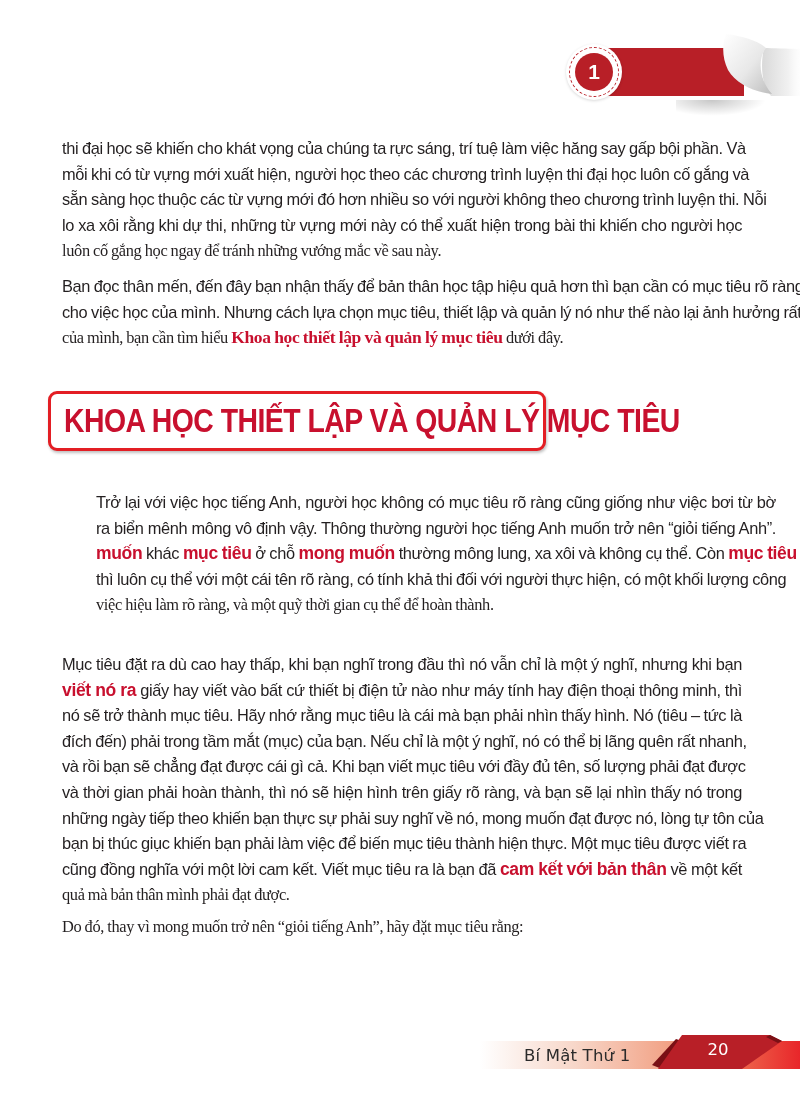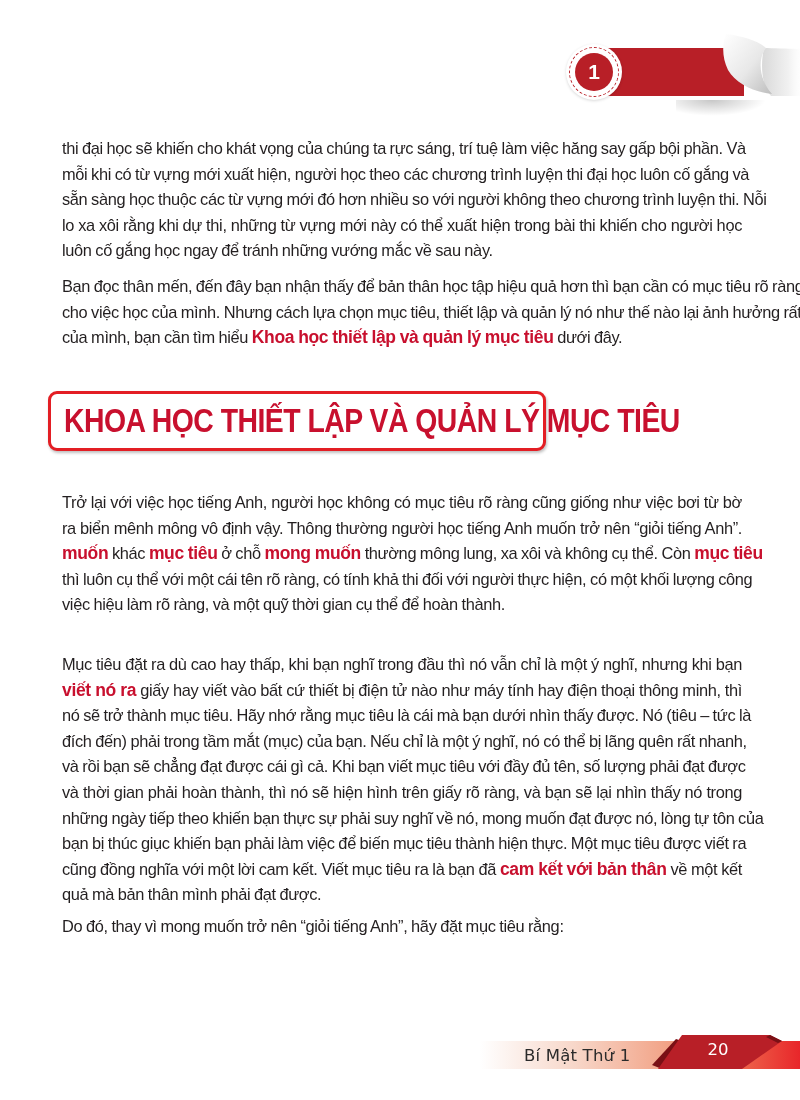--- a/index.html
+++ b/index.html
@@ -99,20 +99,21 @@
       margin: 0;
     }
     .para .line {
       display: block;
       white-space: nowrap;
       text-align: justify;
       text-align-last: justify;
     }
     .para .line.last {
       text-align-last: left;
+      font-family: Liberation Serif, serif;
     }
     .hl {
       color: #c8102e;
       font-weight: bold;
       font-size: 17.5px;
     }
     
     .section-title-box {
       position: absolute;
       left: 48px;
@@ -224,32 +225,32 @@
     <span class="line">lo xa xôi rằng khi dự thi, những từ vựng mới này có thể xuất hiện trong bài thi khiến cho người học</span>
     <span class="line last">luôn cố gắng học ngay để tránh những vướng mắc về sau này.</span>
   </p>
 
   <p class="para" style="top:274px;">
     <span class="line">Bạn đọc thân mến, đến đây bạn nhận thấy để bản thân học tập hiệu quả hơn thì bạn cần có mục tiêu rõ ràng</span>
     <span class="line">cho việc học của mình. Nhưng cách lựa chọn mục tiêu, thiết lập và quản lý nó như thế nào lại ảnh hưởng rất</span>
     <span class="line last"><span>của mình, bạn cần tìm hiểu </span><span class="hl">Khoa học thiết lập và quản lý mục tiêu</span><span> dưới đây.</span></span>
   </p>
 
-  <p class="para" style="top:490px;">
+  <p class="para" style="top:490px;margin-left:34px;">
     <span class="line">Trở lại với việc học tiếng Anh, người học không có mục tiêu rõ ràng cũng giống như việc bơi từ bờ</span>
     <span class="line">ra biển mênh mông vô định vậy. Thông thường người học tiếng Anh muốn trở nên “giỏi tiếng Anh”.</span>
     <span class="line"><span class="hl">muốn</span><span> khác </span><span class="hl">mục tiêu</span><span> ở chỗ </span><span class="hl">mong muốn</span><span> thường mông lung, xa xôi và không cụ thể. Còn </span><span class="hl">mục tiêu</span></span>
     <span class="line">thì luôn cụ thể với một cái tên rõ ràng, có tính khả thi đối với người thực hiện, có một khối lượng công</span>
     <span class="line last">việc hiệu làm rõ ràng, và một quỹ thời gian cụ thể để hoàn thành.</span>
   </p>
 
   <p class="para" style="top:652px;">
     <span class="line">Mục tiêu đặt ra dù cao hay thấp, khi bạn nghĩ trong đầu thì nó vẫn chỉ là một ý nghĩ, nhưng khi bạn</span>
     <span class="line"><span class="hl">viết nó ra</span><span> giấy hay viết vào bất cứ thiết bị điện tử nào như máy tính hay điện thoại thông minh, thì</span></span>
-    <span class="line">nó sẽ trở thành mục tiêu. Hãy nhớ rằng mục tiêu là cái mà bạn dưới nhìn thấy được. Nó (tiêu – tức là</span>
+    <span class="line">nó sẽ trở thành mục tiêu. Hãy nhớ rằng mục tiêu là cái mà bạn phải nhìn thấy hình. Nó (tiêu – tức là</span>
     <span class="line">đích đến) phải trong tầm mắt (mục) của bạn. Nếu chỉ là một ý nghĩ, nó có thể bị lãng quên rất nhanh,</span>
     <span class="line">và rồi bạn sẽ chẳng đạt được cái gì cả. Khi bạn viết mục tiêu với đầy đủ tên, số lượng phải đạt được</span>
     <span class="line">và thời gian phải hoàn thành, thì nó sẽ hiện hình trên giấy rõ ràng, và bạn sẽ lại nhìn thấy nó trong</span>
     <span class="line">những ngày tiếp theo khiến bạn thực sự phải suy nghĩ về nó, mong muốn đạt được nó, lòng tự tôn của</span>
     <span class="line">bạn bị thúc giục khiến bạn phải làm việc để biến mục tiêu thành hiện thực. Một mục tiêu được viết ra</span>
     <span class="line"><span>cũng đồng nghĩa với một lời cam kết. Viết mục tiêu ra là bạn đã </span><span class="hl">cam kết với bản thân</span><span> về một kết</span></span>
     <span class="line last">quả mà bản thân mình phải đạt được.</span>
   </p>
 
   <p class="para" style="top:914px;">

